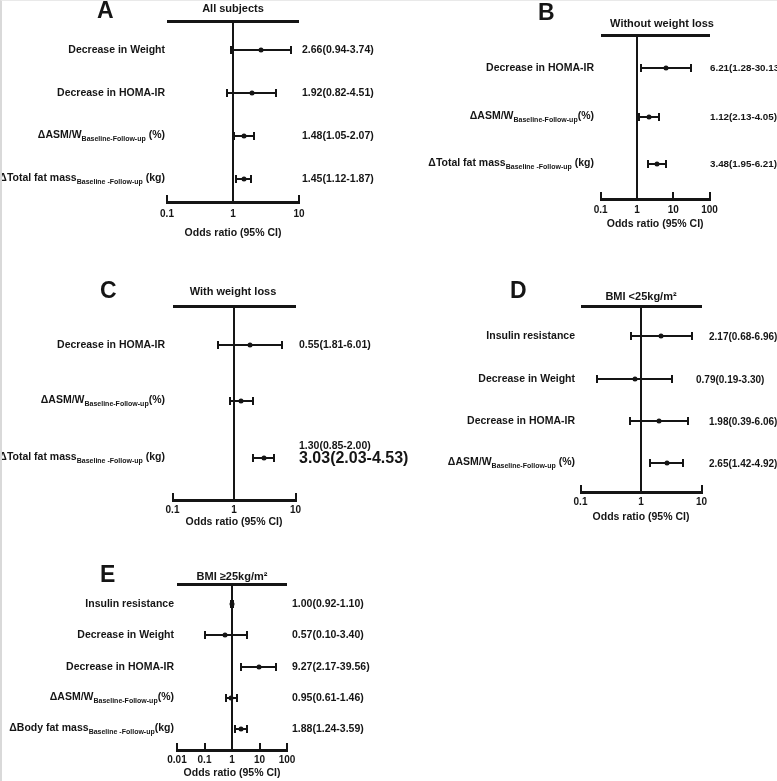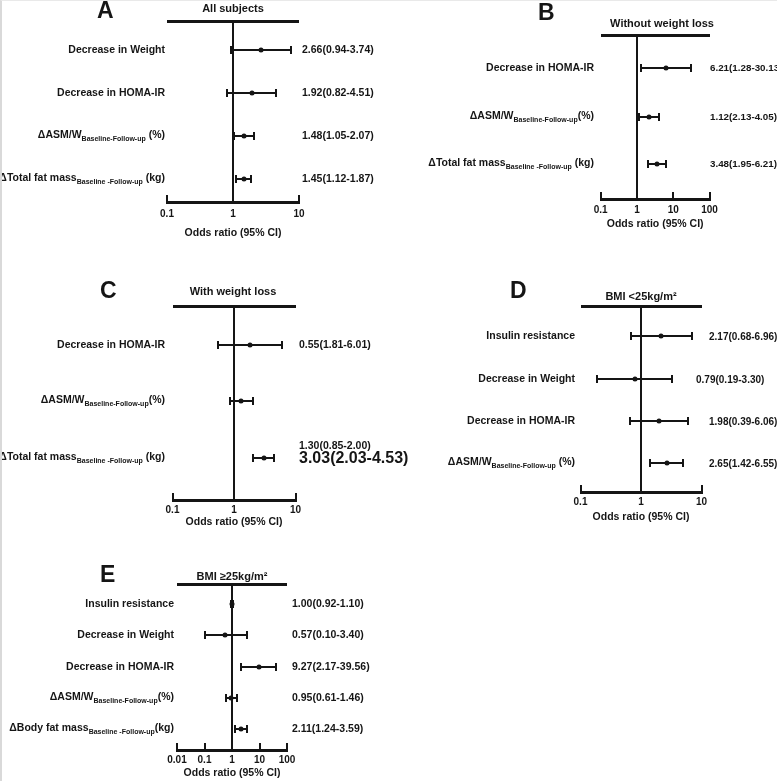--- a/index.html
+++ b/index.html
@@ -162,21 +162,21 @@
       <div class="ci-line" style="left: 207.681px; top: 155px; width: 58.6583px;"></div>
       <div class="ci-cap" style="left: 207.681px; top: 155px;"></div>
       <div class="ci-cap" style="left: 266.34px; top: 155px;"></div>
       <div class="pt" style="left: 236.948px; top: 155px;"></div>
       <div class="value-text" style="left: 287px; top: 155px; font-size: 10px;">1.98(0.39-6.06)</div>
       <div class="row-label" style="right: 204px; top: 197px;">ΔASM/W<span class="subsc">Baseline-Follow-up</span> (%)</div>
       <div class="ci-line" style="left: 228.213px; top: 197px; width: 32.6504px;"></div>
       <div class="ci-cap" style="left: 228.213px; top: 197px;"></div>
       <div class="ci-cap" style="left: 260.864px; top: 197px;"></div>
       <div class="pt" style="left: 244.606px; top: 197px;"></div>
-      <div class="value-text" style="left: 287px; top: 197px; font-size: 10px;">2.65(1.42-6.55)</div>
+      <div class="value-text" style="left: 287px; top: 197px; font-size: 10px;">2.65(1.42-4.92)</div>
     </div>
     <div class="panel" style="left: 60px; top: 525px; width: 362px; height: 256px;">
       <div class="panel-letter" style="left: 38px; top: 36px;">E</div>
       <div class="panel-title" style="left: 170px; top: 44px;">BMI ≥25kg/m²</div>
       <div class="hline" style="left: 115px; top: 57px; width: 110px;"></div>
       <div class="vline" style="left: 169px; top: 57px; height: 168px;"></div>
       <div class="axis" style="left: 114px; top: 223px; width: 112px;"></div>
       <div class="tick" style="left: 115px; top: 217px;"></div>
       <div class="tick-label" style="left: 115px; top: 228px;">0.01</div>
       <div class="tick" style="left: 142.5px; top: 217px;"></div>
@@ -210,15 +210,15 @@
       <div class="ci-line" style="left: 164.097px; top: 172px; width: 10.4231px;"></div>
       <div class="ci-cap" style="left: 164.097px; top: 172px;"></div>
       <div class="ci-cap" style="left: 174.52px; top: 172px;"></div>
       <div class="pt" style="left: 169.387px; top: 172px;"></div>
       <div class="value-text" style="left: 230px; top: 172px; font-size: 10.5px;">0.95(0.61-1.46)</div>
       <div class="row-label" style="right: 250px; top: 203px;">ΔBody fat mass<span class="subsc">Baseline -Follow-up</span>(kg)</div>
       <div class="ci-line" style="left: 172.569px; top: 203px; width: 12.696px;"></div>
       <div class="ci-cap" style="left: 172.569px; top: 203px;"></div>
       <div class="ci-cap" style="left: 185.265px; top: 203px;"></div>
       <div class="pt" style="left: 178.918px; top: 203px;"></div>
-      <div class="value-text" style="left: 230px; top: 203px; font-size: 10.5px;">2.11(1.24-3.59)</div>
+      <div class="value-text" style="left: 230px; top: 203px; font-size: 10.5px;">1.88(1.24-3.59)</div>
     </div>
   </div>
 
 </body></html>

